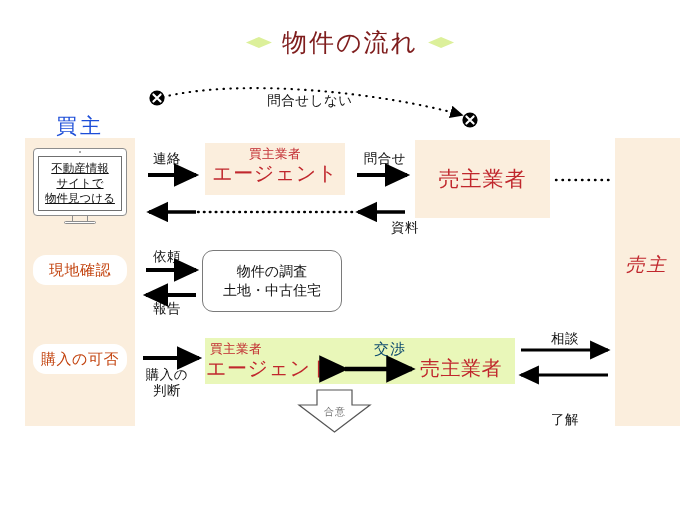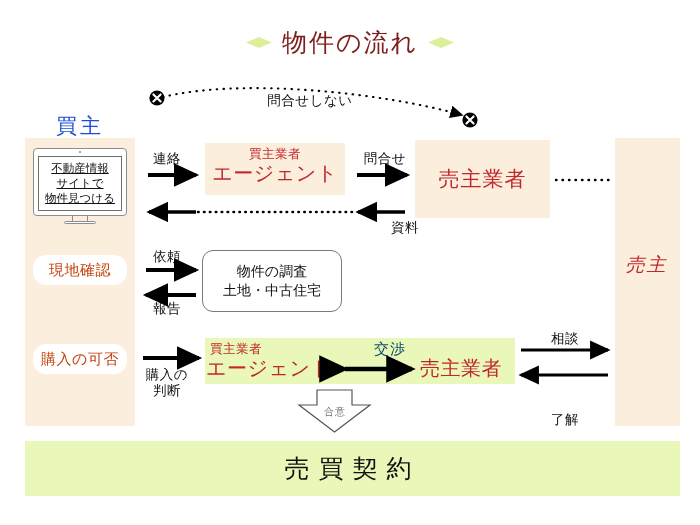--- a/index.html
+++ b/index.html
@@ -231,23 +231,20 @@
     <div id="survey-text">物件の調査
 土地・中古住宅</div>
   </div>
 
   <div class="abs" id="negotiation-band"></div>
   <div class="abs" id="nego-buyer-small">買主業者</div>
   <div class="abs" id="nego-buyer-big">エージェント</div>
   <div class="abs" id="nego-label">交渉</div>
   <div class="abs" id="nego-seller">売主業者</div>
 
-  <div class="abs" id="contract-band">
-    <div id="contract-text">売買契約</div>
-  </div>
 
   <div class="abs alabel" id="lbl-renraku">連絡</div>
   <div class="abs alabel" id="lbl-toiawase">問合せ</div>
   <div class="abs alabel" id="lbl-shiryou">資料</div>
   <div class="abs alabel" id="lbl-toiawase-shinai">問合せしない</div>
   <div class="abs alabel" id="lbl-irai">依頼</div>
   <div class="abs alabel" id="lbl-houkoku">報告</div>
   <div class="abs alabel" id="lbl-handan">購入の
 判断</div>
   <div class="abs alabel" id="lbl-soudan">相談</div>

